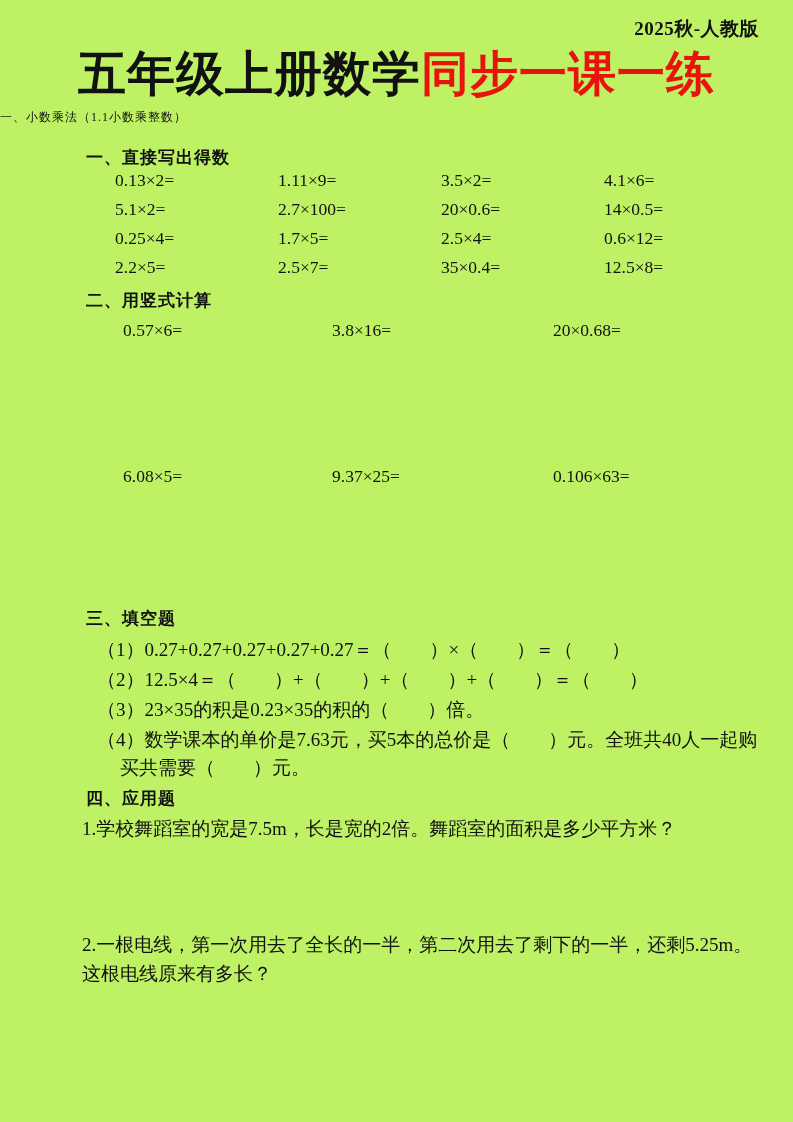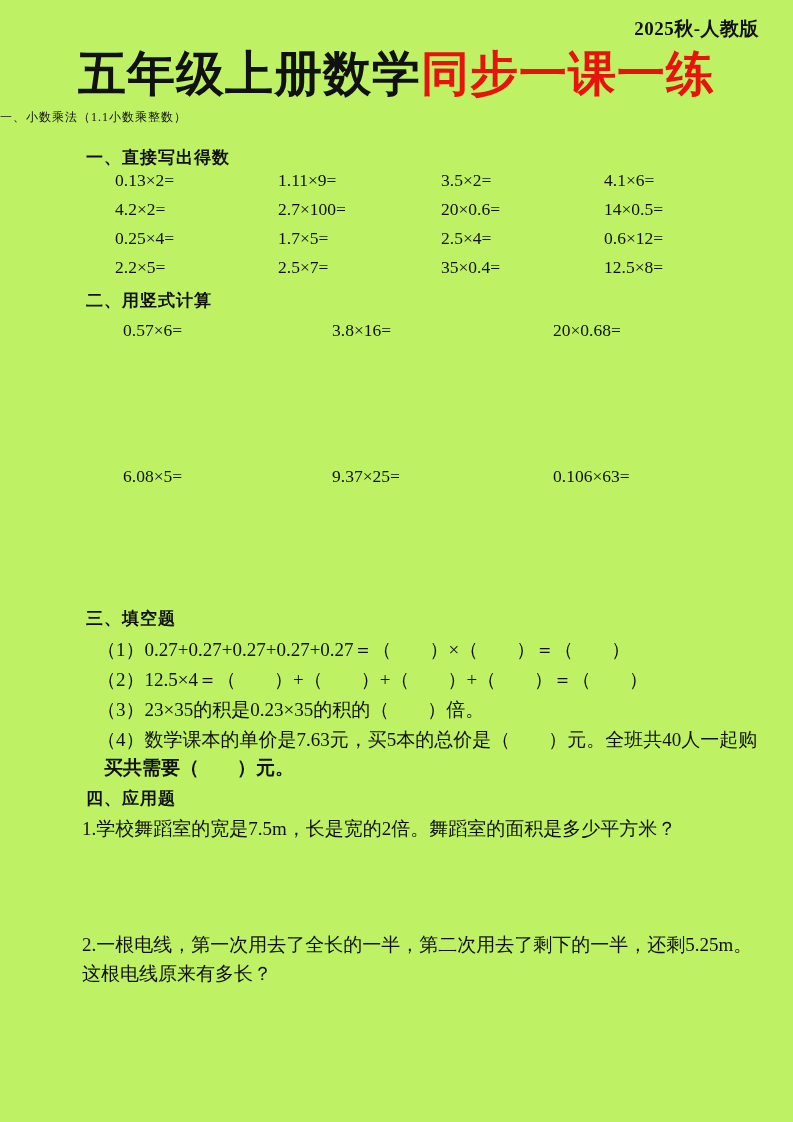--- a/index.html
+++ b/index.html
@@ -36,21 +36,21 @@
   .grid3 {
     position:absolute; left:123px;
     display:grid; grid-template-columns:209px 221px 200px;
     font-size:17.5px; line-height:22px;
   }
   .line {
     position:absolute; left:97px; font-size:19px; line-height:22px;
     white-space:nowrap;
   }
   .line.wide { left:82px; }
-  .line.wrap-indent { left:104px;font-weight:bold; }
+  .line.wrap-indent { left:120px; }
   .footer {
     position:absolute; top:1097px; left:0; width:100%;
     text-align:center; font-family:"Liberation Sans", sans-serif;
     font-size:13px; color:#3c3c3c; letter-spacing:1px;margin-top:29px;
   }
 </style>
 </head>
 <body>
 
 <div class="page">
@@ -60,21 +60,21 @@
   <h1 class="title"><span>五年级上册数学</span><span class="red" style="color: rgb(232, 19, 13);">同步一课一练</span></h1>
 
   <div class="subtitle">一、小数乘法（1.1小数乘整数）</div>
 
   <div class="sec-h" style="top:146px">一、直接写出得数</div>
   <div class="grid4" style="top:170px">
     <span>0.13×2=</span>
     <span>1.11×9=</span>
     <span>3.5×2=</span>
     <span>4.1×6=</span>
-    <span>4.2×2=</span>
+    <span>5.1×2=</span>
     <span>2.7×100=</span>
     <span>20×0.6=</span>
     <span>14×0.5=</span>
     <span>0.25×4=</span>
     <span>1.7×5=</span>
     <span>2.5×4=</span>
     <span>0.6×12=</span>
     <span>2.2×5=</span>
     <span>2.5×7=</span>
     <span>35×0.4=</span>

